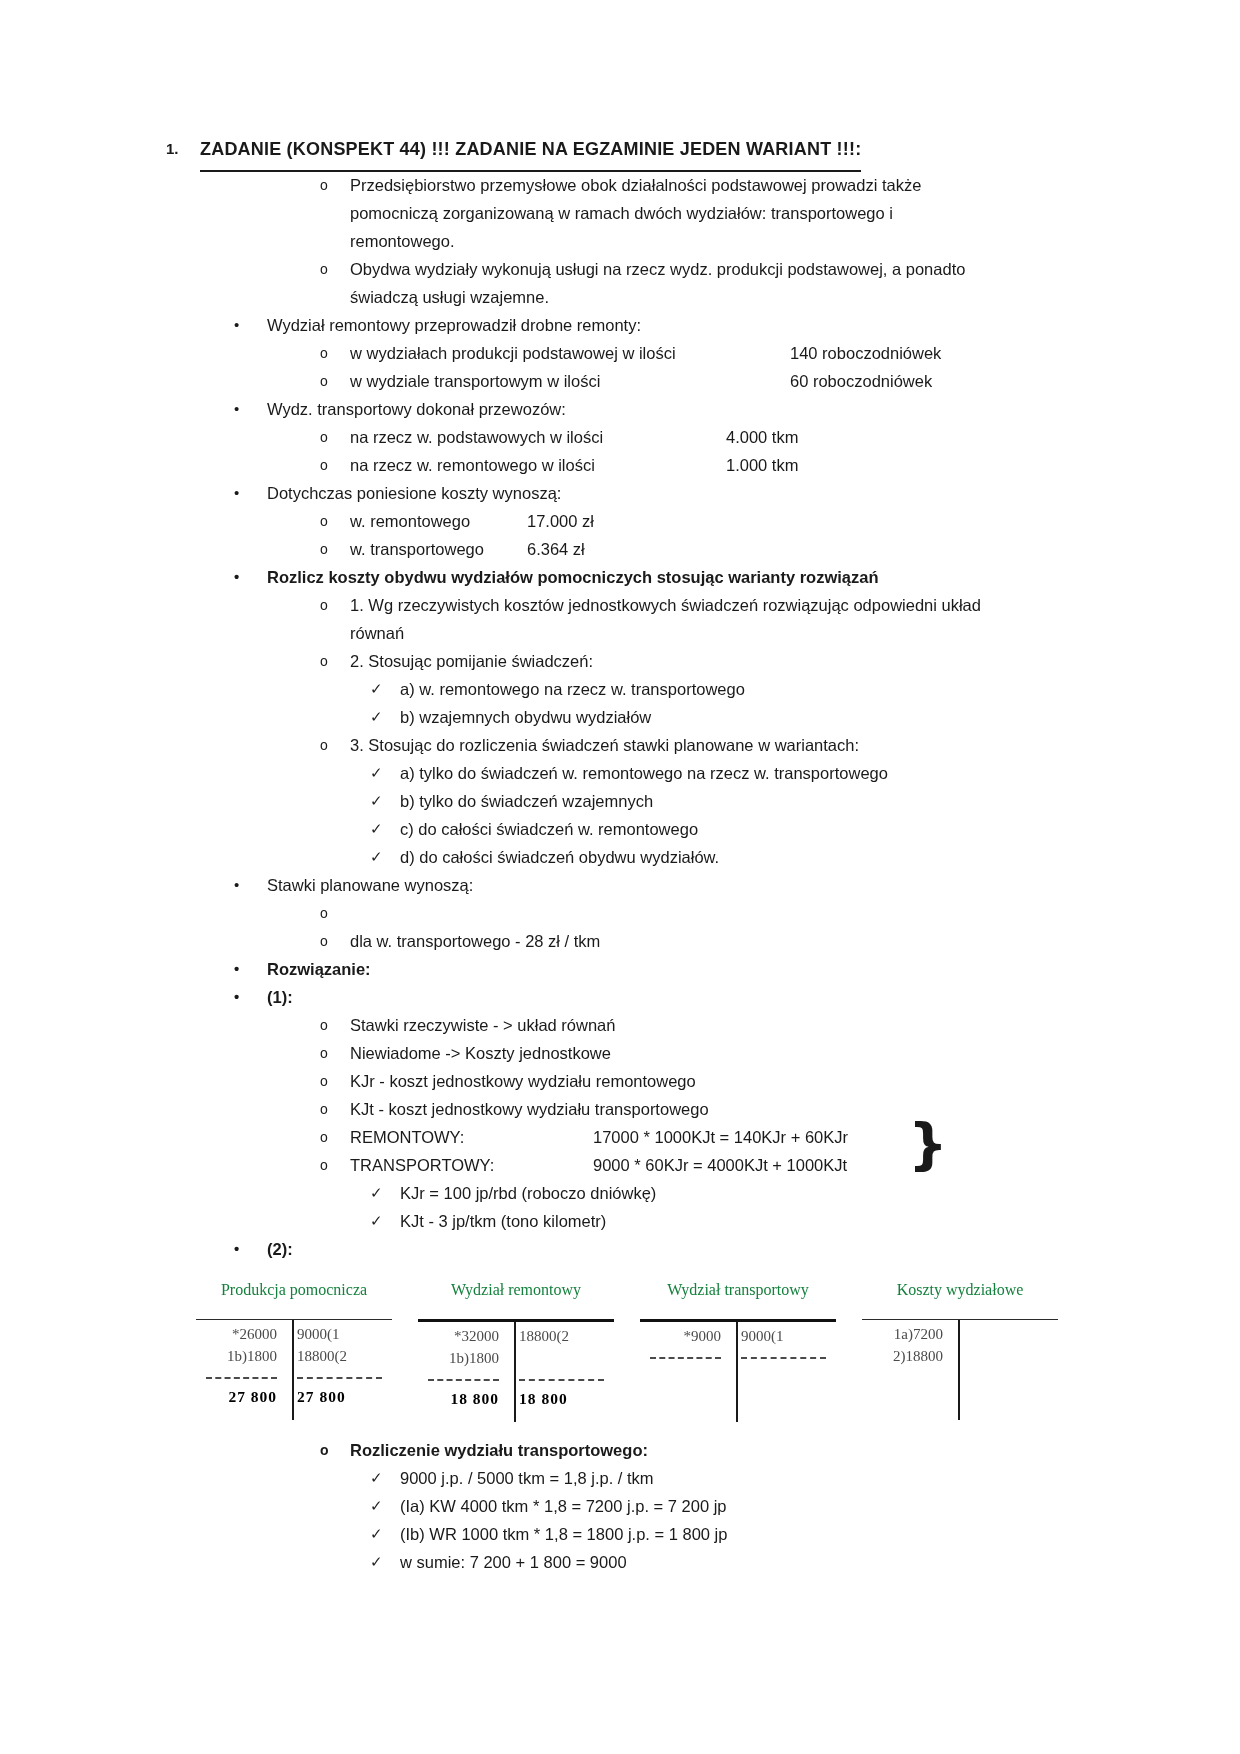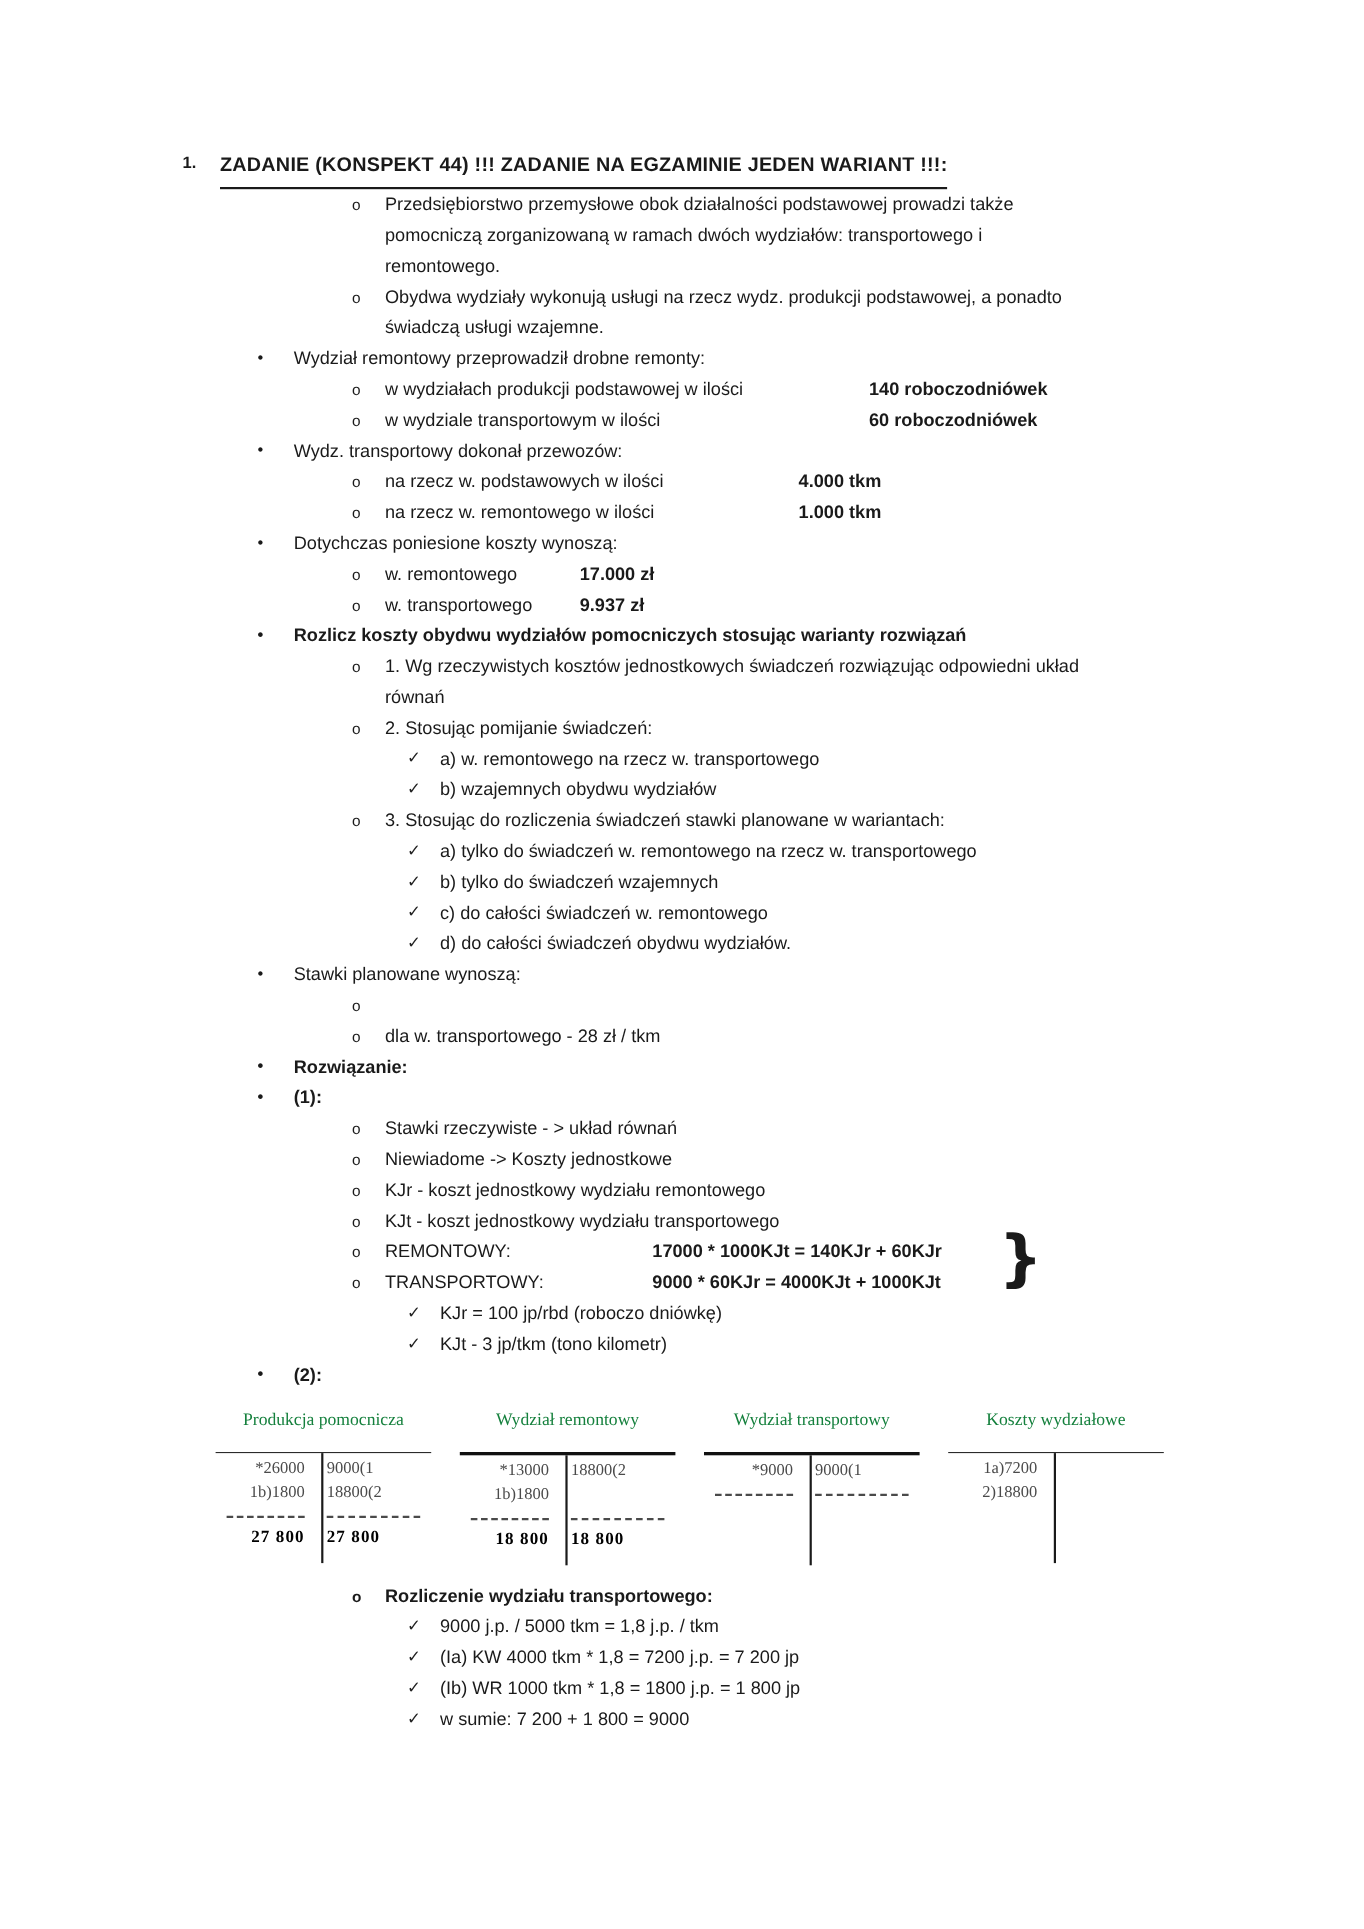--- a/index.html
+++ b/index.html
@@ -12,21 +12,21 @@
 
   
   .title-line{position:relative;padding-left:200px;line-height:30px;margin-bottom:6px;}
   .title-num{position:absolute;left:166px;font-size:15px;font-weight:bold;}
   .title-text{font-size:18px;font-weight:bold;border-bottom:2.5px solid #1a1a1a;padding-bottom:11px;letter-spacing:.2px;}
 
   
   .line{position:relative;min-height:28px;line-height:28px;font-size:16.5px;}
   .line .bullet{position:absolute;top:0;}
   .line .txt{display:inline-block;vertical-align:top;}
-  .line .val{position:absolute;top:0;white-space:nowrap;font-weight:bold;}
+  .line .val{position:absolute;top:0;white-space:nowrap;}
   .bold{font-weight:bold;}
 
   .o1,.o2{padding-left:350px;}
   .o1 .bullet,.o2 .bullet{left:320px;font-size:14px;}
   .o1 .txt,.o2 .txt{max-width:640px;}
 
   .b{padding-left:267px;}
   .b .bullet{left:234px;font-size:15px;}
   .b .txt{max-width:700px;}
 
@@ -70,21 +70,21 @@
       <div class="line o1"><span class="bullet">o</span><span class="txt">Przedsiębiorstwo przemysłowe obok działalności podstawowej prowadzi także pomocniczą zorganizowaną w ramach dwóch wydziałów: transportowego i remontowego.</span></div>
       <div class="line o1"><span class="bullet">o</span><span class="txt">Obydwa wydziały wykonują usługi na rzecz wydz. produkcji podstawowej, a ponadto świadczą usługi wzajemne.</span></div>
       <div class="line b"><span class="bullet">•</span><span class="txt">Wydział remontowy przeprowadził drobne remonty:</span></div>
       <div class="line o2"><span class="bullet">o</span><span class="txt">w wydziałach produkcji podstawowej w ilości</span><span class="val tab-rbd">140 roboczodniówek</span></div>
       <div class="line o2"><span class="bullet">o</span><span class="txt">w wydziale transportowym w ilości</span><span class="val tab-rbd">60 roboczodniówek</span></div>
       <div class="line b"><span class="bullet">•</span><span class="txt">Wydz. transportowy dokonał przewozów:</span></div>
       <div class="line o2"><span class="bullet">o</span><span class="txt">na rzecz w. podstawowych w ilości</span><span class="val tab-tkm">4.000 tkm</span></div>
       <div class="line o2"><span class="bullet">o</span><span class="txt">na rzecz w. remontowego w ilości</span><span class="val tab-tkm">1.000 tkm</span></div>
       <div class="line b"><span class="bullet">•</span><span class="txt">Dotychczas poniesione koszty wynoszą:</span></div>
       <div class="line o2"><span class="bullet">o</span><span class="txt">w. remontowego</span><span class="val tab-zl">17.000 zł</span></div>
-      <div class="line o2"><span class="bullet">o</span><span class="txt">w. transportowego</span><span class="val tab-zl">9.937 zł</span></div>
+      <div class="line o2"><span class="bullet">o</span><span class="txt">w. transportowego</span><span class="val tab-zl">6.364 zł</span></div>
       <div class="line b bold"><span class="bullet">•</span><span class="txt">Rozlicz koszty obydwu wydziałów pomocniczych stosując warianty rozwiązań</span></div>
       <div class="line o2"><span class="bullet">o</span><span class="txt">1. Wg rzeczywistych kosztów jednostkowych świadczeń rozwiązując odpowiedni układ równań</span></div>
       <div class="line o2"><span class="bullet">o</span><span class="txt">2. Stosując pomijanie świadczeń:</span></div>
       <div class="line chk"><span class="bullet">✓</span><span class="txt">a) w. remontowego na rzecz w. transportowego</span></div>
       <div class="line chk"><span class="bullet">✓</span><span class="txt">b) wzajemnych obydwu wydziałów</span></div>
       <div class="line o2"><span class="bullet">o</span><span class="txt">3. Stosując do rozliczenia świadczeń stawki planowane w wariantach:</span></div>
       <div class="line chk"><span class="bullet">✓</span><span class="txt">a) tylko do świadczeń w. remontowego na rzecz w. transportowego</span></div>
       <div class="line chk"><span class="bullet">✓</span><span class="txt">b) tylko do świadczeń wzajemnych</span></div>
       <div class="line chk"><span class="bullet">✓</span><span class="txt">c) do całości świadczeń w. remontowego</span></div>
       <div class="line chk"><span class="bullet">✓</span><span class="txt">d) do całości świadczeń obydwu wydziałów.</span></div>
@@ -119,21 +119,21 @@
             <div class="entry">18800(2</div>
             <div class="dash"></div>
             <div class="total">27 800</div>
           </div>
         </div>
       </div>
       <div class="tacc">
         <div class="tacc-title thick">Wydział remontowy</div>
         <div class="tacc-body">
           <div class="col left">
-            <div class="entry">*13000</div>
+            <div class="entry">*32000</div>
             <div class="entry">1b)1800</div>
             <div class="dash"></div>
             <div class="total">18 800</div>
           </div>
           <div class="col right">
             <div class="entry">18800(2</div>
             <div class="entry">&nbsp;</div>
             <div class="dash"></div>
             <div class="total">18 800</div>
           </div>

